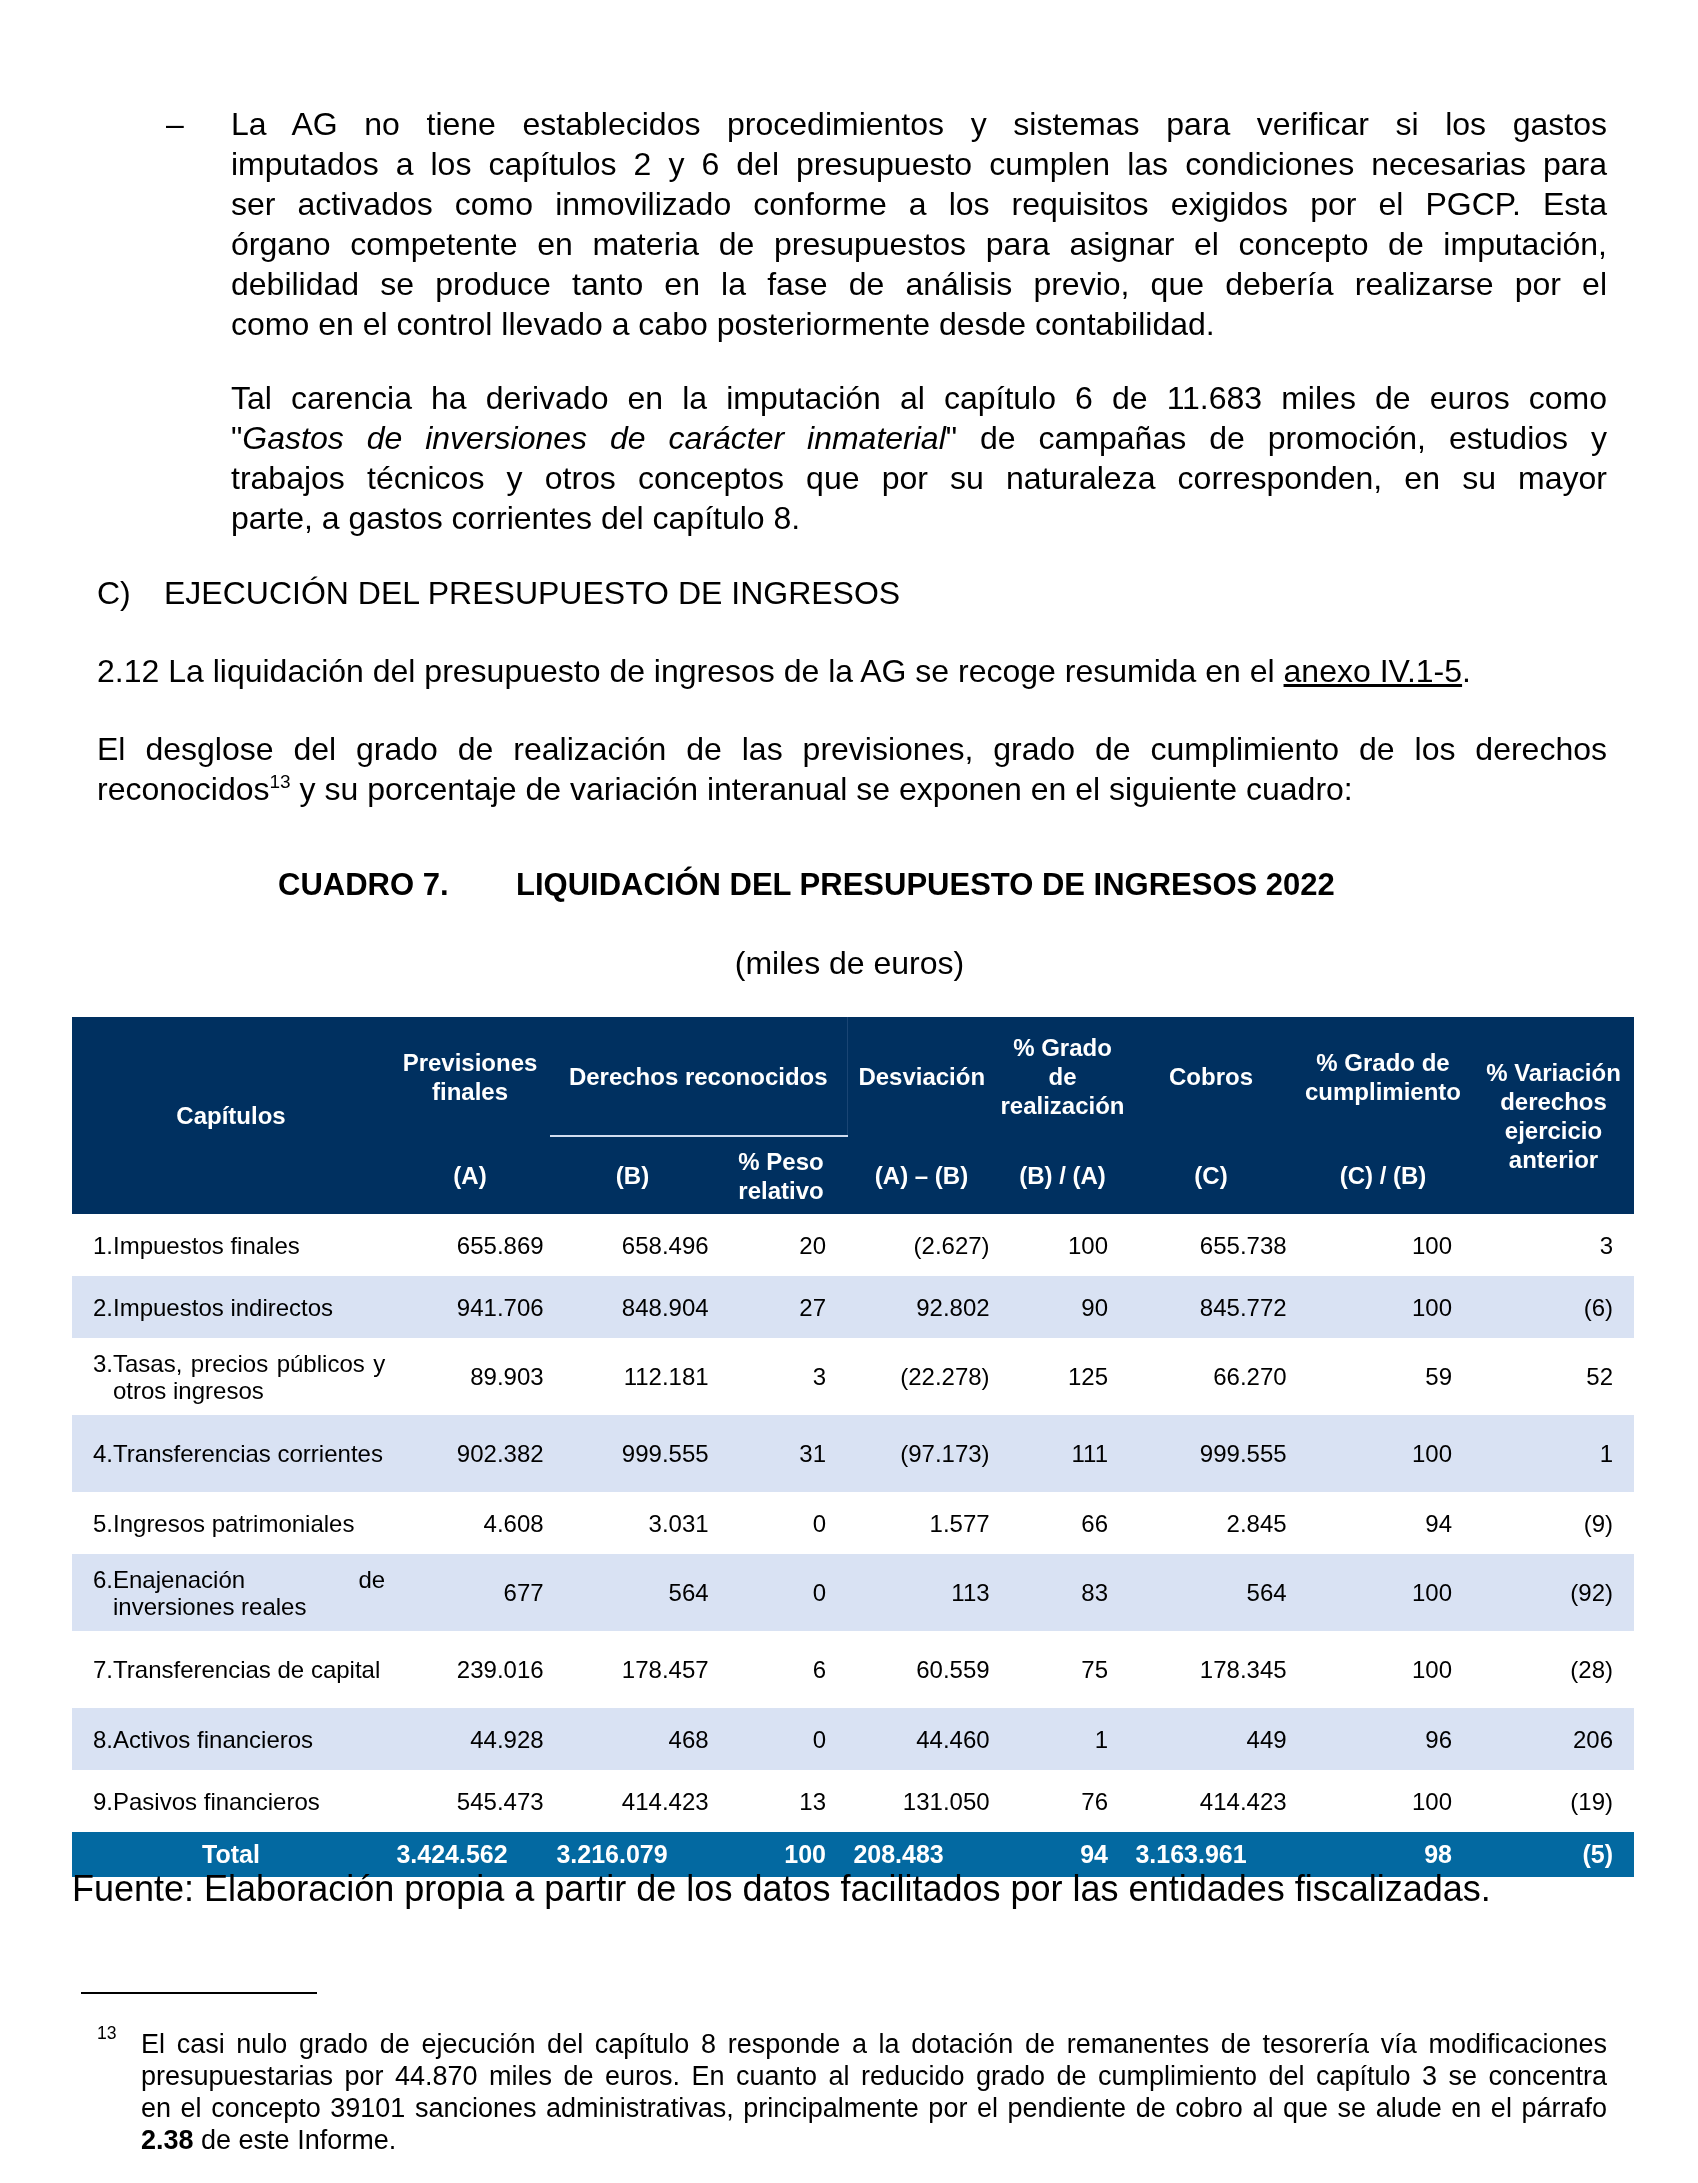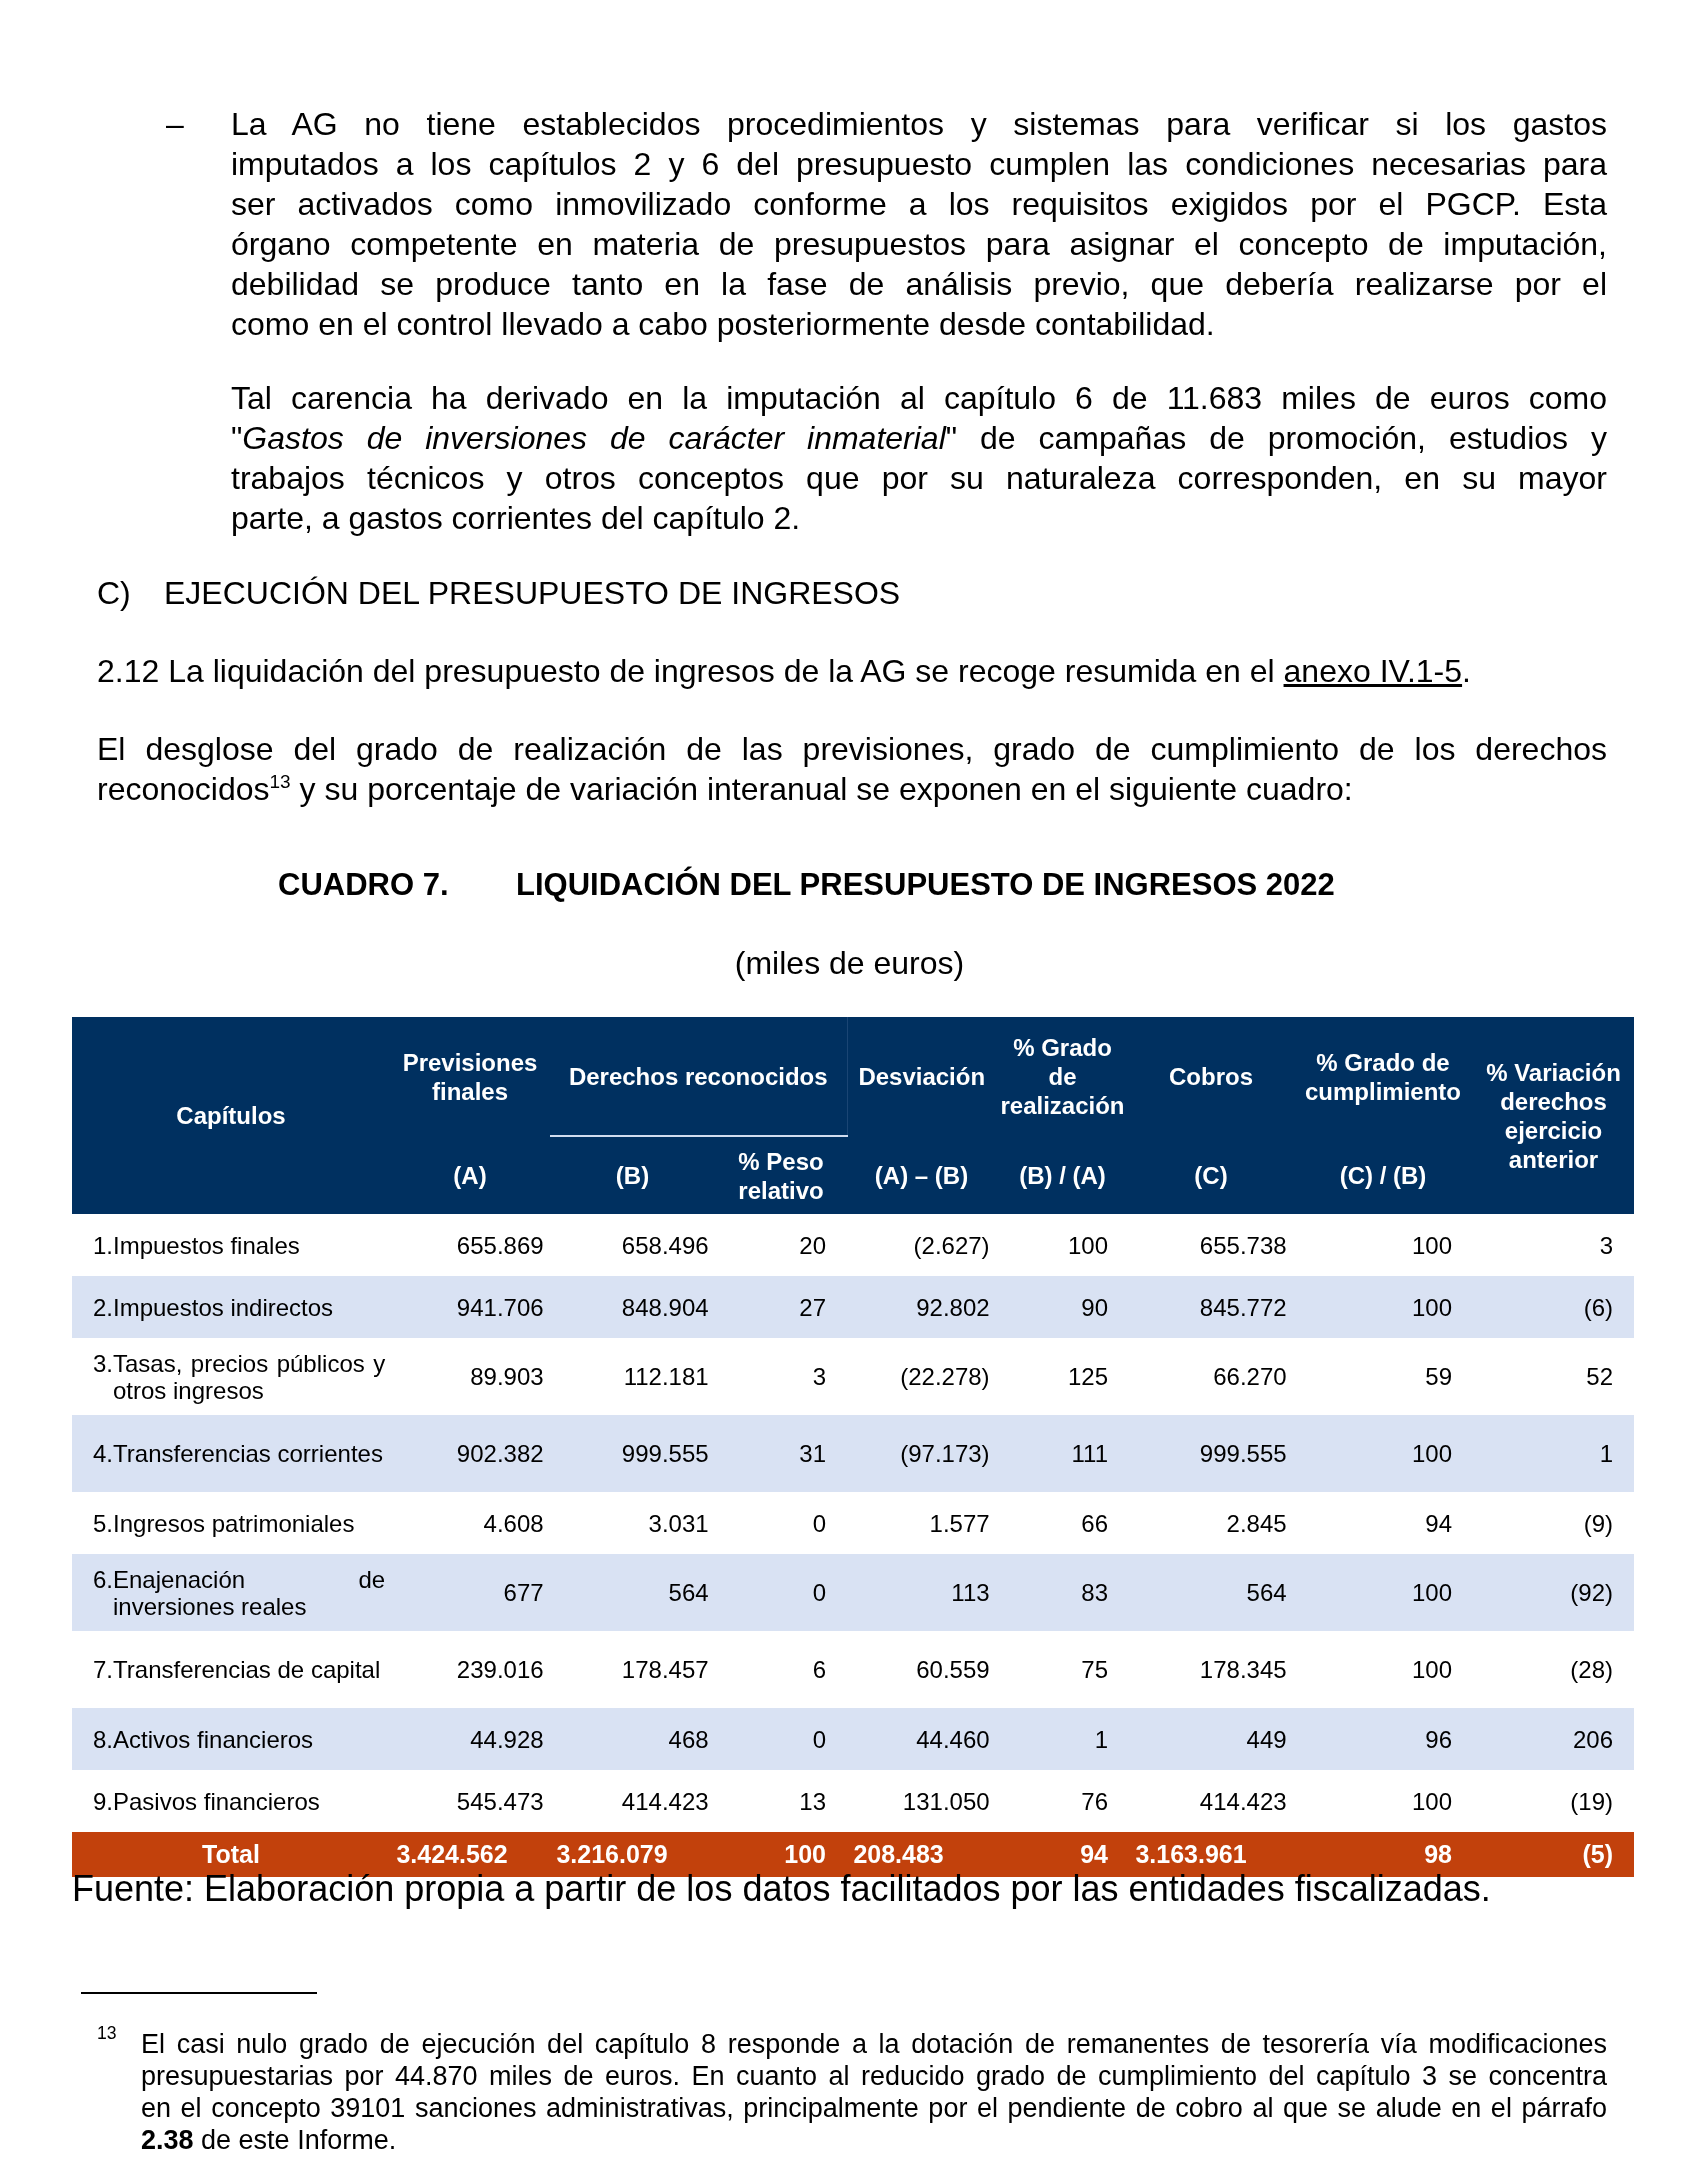--- a/index.html
+++ b/index.html
@@ -43,21 +43,21 @@
   #budget-table tbody tr { height: 62px; }
   #budget-table tbody tr.tall { height: 77px; }
   #budget-table tbody tr.stripe td { background: #d9e2f3; }
   #budget-table tbody td.num { text-align: right; }
   #budget-table tbody td.num-r { text-align: right; padding-right: 21px; }
   #budget-table tbody td.label { padding-left: 21px; padding-right: 4.8px; }
   .lbl-wrap { display: flex; }
   .lbl-idx { flex: 0 0 auto; }
   .lbl-text { flex: 1; text-align: justify; text-align-last: left; }
   #budget-table tfoot td {
-    background: #c2410c; color: #fff; font-weight: bold; height: 45px; line-height: 27px;
+    background: #0369a1; color: #fff; font-weight: bold; height: 45px; line-height: 27px;
     padding: 0 6.4px; font-size: 25px; margin-left: 24px;
   }
   #budget-table tfoot td.num { }
   #budget-table tfoot td.num-r { text-align: right; padding-right: 21px; }
   #budget-table tfoot td.center { text-align: center; }
 
   #source-note { position: absolute; left: 72px; top: 1873px; font-size: 36px; line-height: 32px; white-space: nowrap; }
 
   #footnote-rule { position: absolute; left: 81px; top: 1992px; width: 236px; height: 1.6px; background: #000; }
   #footnote-num { position: absolute; left: 97px; top: 2023px; font-size: 17.6px; line-height: 21px; }
@@ -76,21 +76,21 @@
   <span class="line">ser activados como inmovilizado conforme a los requisitos exigidos por el PGCP. Esta</span>
   <span class="line">órgano competente en materia de presupuestos para asignar el concepto de imputación,</span>
   <span class="line">debilidad se produce tanto en la fase de análisis previo, que debería realizarse por el</span>
   <span class="line last">como en el control llevado a cabo posteriormente desde contabilidad.</span>
 </div>
 
 <div id="para2" class="p">
   <span class="line">Tal carencia ha derivado en la imputación al capítulo 6 de 11.683 miles de euros como</span>
   <span class="line"><span>"</span><i>Gastos de inversiones de carácter inmaterial</i><span>" de campañas de promoción, estudios y</span></span>
   <span class="line">trabajos técnicos y otros conceptos que por su naturaleza corresponden, en su mayor</span>
-  <span class="line last">parte, a gastos corrientes del capítulo 2.</span>
+  <span class="line last">parte, a gastos corrientes del capítulo 8.</span>
 </div>
 
 <div id="section-c">
   <span class="letter">C)</span><span>EJECUCIÓN DEL PRESUPUESTO DE INGRESOS</span>
 </div>
 
 <div id="para212">
   <b>2.12</b><span> La liquidación del presupuesto de ingresos de la AG se recoge resumida en el </span><u>anexo IV.1-5</u><span>.</span>
 </div>
 

